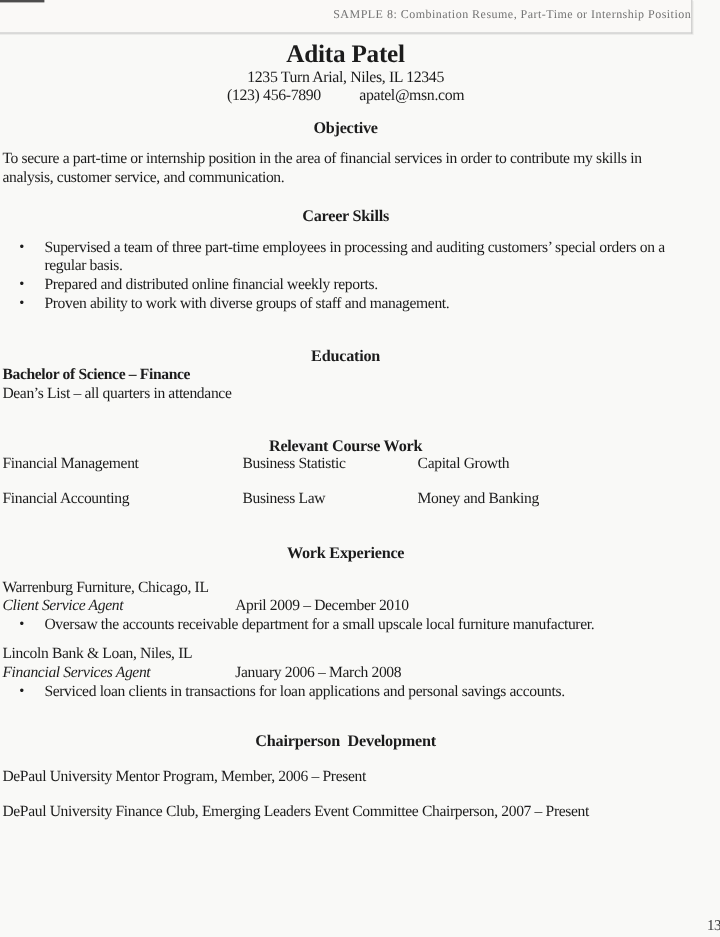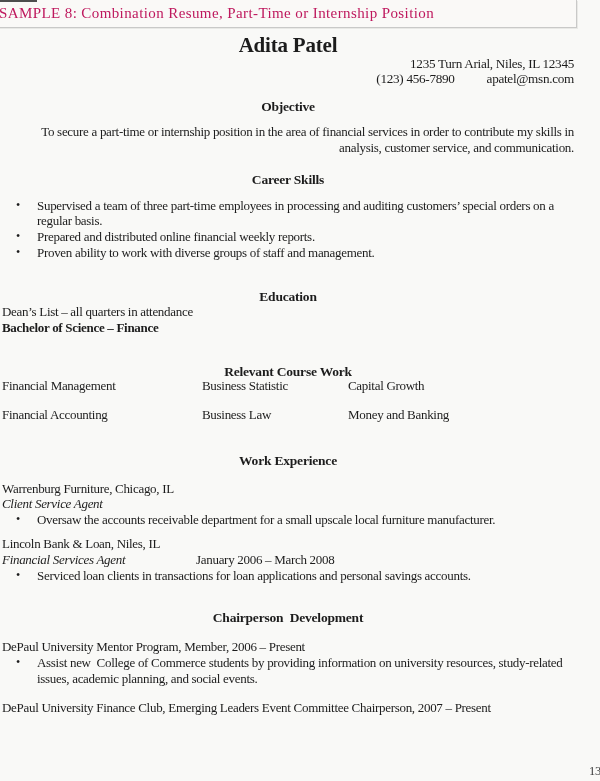--- a/index.html
+++ b/index.html
@@ -19,24 +19,24 @@
     position: absolute;
     top: 0; left: -2px;
     width: 577px; height: 27px;
     border: 1px solid #c9c9c8;
     border-top: none;
     background: #faf9f7;
     box-shadow: 1px 1px 0 #e9e9e6;
   }
   .banner-text {
     display: block;
-    text-align: left;
+    text-align: right;
     line-height: 26px;
-    color: #be185d;
-    font-size: 15px;
+    color: #737373;
+    font-size: 10px;
     letter-spacing: 0.4px;
     white-space: pre-wrap;
   }
   .corner-dash {
     position: absolute;
     top: 0; left: 0;
     width: 37px; height: 2px;
     background: #4d4d4d;
   }
   .content {
@@ -45,31 +45,31 @@
     width: 572px;
   }
   .name {
     margin-top: 5px;
     text-align: center;
     font-weight: bold;
     font-size: 21px;
     line-height: 24px;
     letter-spacing: -0.2px;
   }
-  .contact-line { text-align: right; font-size: 13.2px; line-height: 14.5px; }
+  .contact-line { text-align: center; font-size: 13.2px; line-height: 14.5px; }
   .phone { margin-right: 32px; }
   .heading {
     text-align: center;
     font-weight: bold;
     font-size: 13.5px;
     line-height: 15px;
     white-space: pre-wrap;
     letter-spacing: -0.2px;
   }
-  .para { white-space: pre-wrap; line-height: 15.8px; text-align: right; }
+  .para { white-space: pre-wrap; line-height: 15.8px; }
   .bullet-list { margin: 0; padding: 0; list-style: none; }
   .bullet-item {
     position: relative;
     padding-left: 35px;
     line-height: 15.8px;
     white-space: pre-wrap;
   }
   .bullet-item::before {
     content: "\2022";
     position: absolute;
@@ -115,41 +115,42 @@
 
     <div class="heading" style="margin-top:16px;">Career Skills</div>
     <ul class="bullet-list" style="margin-top:11px;">
       <li class="bullet-item">Supervised a team of three part-time employees in processing and auditing customers’ special orders on a
 regular basis.</li>
       <li class="bullet-item">Prepared and distributed online financial weekly reports.</li>
       <li class="bullet-item">Proven ability to work with diverse groups of staff and management.</li>
     </ul>
 
     <div class="heading" style="margin-top:28px;">Education</div>
+    <div class="row degree">Bachelor of Science – Finance</div>
     <div class="row">Dean’s List – all quarters in attendance</div>
-    <div class="row degree">Bachelor of Science – Finance</div>
 
     <div class="heading" style="margin-top:29px;">Relevant Course Work</div>
     <div class="course-row">
       <span class="course-c1">Financial Management</span>
       <span class="course-c2">Business Statistic</span>
       <span class="course-c3">Capital Growth</span>
     </div>
     <div class="course-row" style="margin-top:14px;">
       <span class="course-c1">Financial Accounting</span>
       <span class="course-c2">Business Law</span>
       <span class="course-c3">Money and Banking</span>
     </div>
 
     <div class="heading" style="margin-top:30px;">Work Experience</div>
 
     <div style="margin-top:13px;font-family:Liberation Serif, serif;">
       <div class="row">Warrenburg Furniture, Chicago, IL</div>
       <div class="row">
         <span class="job-title">Client Service Agent</span>
+        <span class="date-col">April 2009 – December 2010</span>
       </div>
       <ul class="bullet-list">
         <li class="bullet-item">Oversaw the accounts receivable department for a small upscale local furniture manufacturer.</li>
       </ul>
     </div>
 
     <div style="margin-top:8px;">
       <div class="row">Lincoln Bank &amp; Loan, Niles, IL</div>
       <div class="row">
         <span class="job-title">Financial Services Agent</span>
@@ -157,24 +158,20 @@
       </div>
       <ul class="bullet-list">
         <li class="bullet-item">Serviced loan clients in transactions for loan applications and personal savings accounts.</li>
       </ul>
     </div>
 
     <div class="heading" style="margin-top:27px;">Chairperson  Development</div>
 
     <div style="margin-top:14px;">
       <div class="row">DePaul University Mentor Program, Member, 2006 – Present</div>
-      <ul class="bullet-list">
-        <li class="bullet-item">Assist new  College of Commerce students by providing information on university resources, study-related
-issues, academic planning, and social events.</li>
-      </ul>
     </div>
 
     <div style="margin-top:13px;">
       <div class="row">DePaul University Finance Club, Emerging Leaders Event Committee Chairperson, 2007 – Present</div>
     </div>
 
   </div>
 
   <div class="page-number">13</div>
 </div>

